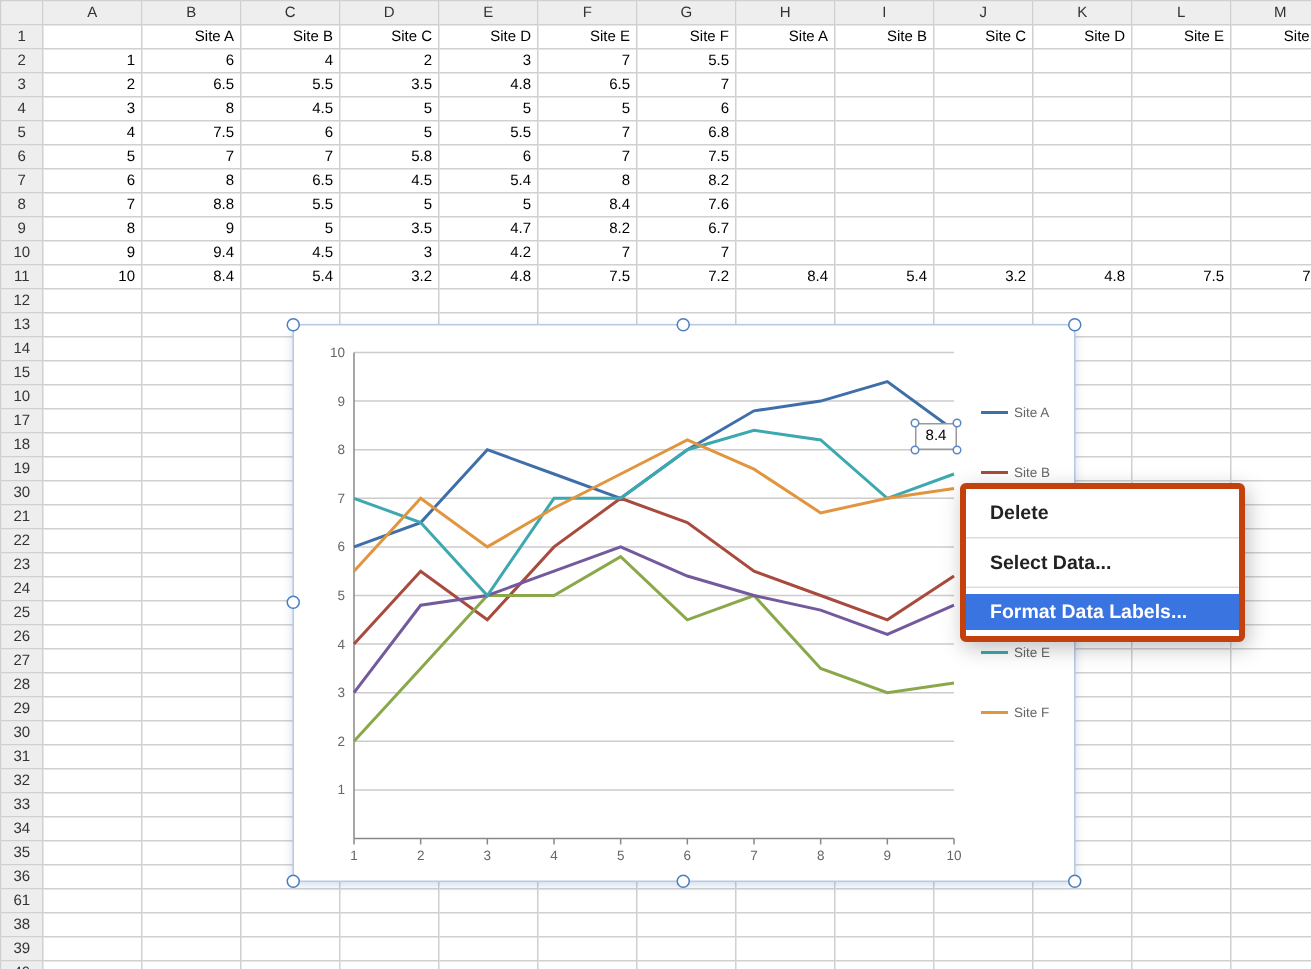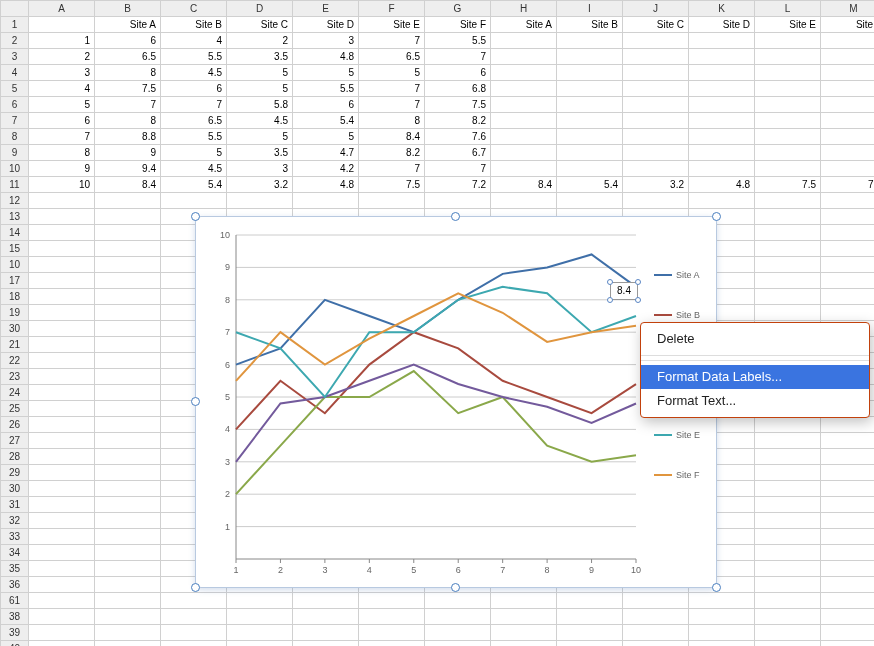--- a/index.html
+++ b/index.html
@@ -58,28 +58,29 @@
     background: #fff;
     border: 1px solid #4a7fbf;
     border-radius: 50%;
   }
   .chart-wrap svg { display:block; }
   
   .context-menu {
     position: absolute;
     left: 640px;
     top: 322px;
-    width: 230px;
+    width: 190px;
     background: #fff;
-    border: 1px solid #c2410c;
+    border: 4px solid #c2410c;
     border-radius: 4px;
     box-shadow: 2px 4px 14px rgba(0,0,0,0.25);
     padding: 4px 0;
     font-size: 13px;
     color: #222;
+    font-weight: bold;
   }
   .context-menu .item {
     padding: 3px 16px;
     line-height: 18px;
     white-space: nowrap;
     cursor: default;
   }
   .context-menu .item.disabled { color: #aaa; }
   .context-menu .item.highlight {
     background: #3a74e0;
@@ -867,16 +868,16 @@
   <span>8.4</span>
   <div class="series-label-handle" style="left:-4px;top:-4px"></div>
   <div class="series-label-handle" style="right:-4px;top:-4px"></div>
   <div class="series-label-handle" style="left:-4px;bottom:-4px"></div>
   <div class="series-label-handle" style="right:-4px;bottom:-4px"></div>
 </div>
 
 <div class="context-menu" id="ctx-menu">
     <div class="item">Delete</div>
     <div class="sep"></div>
+    <div class="item">Select Data...</div>
     <div class="sep"></div>
     <div class="item highlight">Format Data Labels...</div>
-    <div class="item">Format Text...</div>
   </div>
 
 </body></html>

